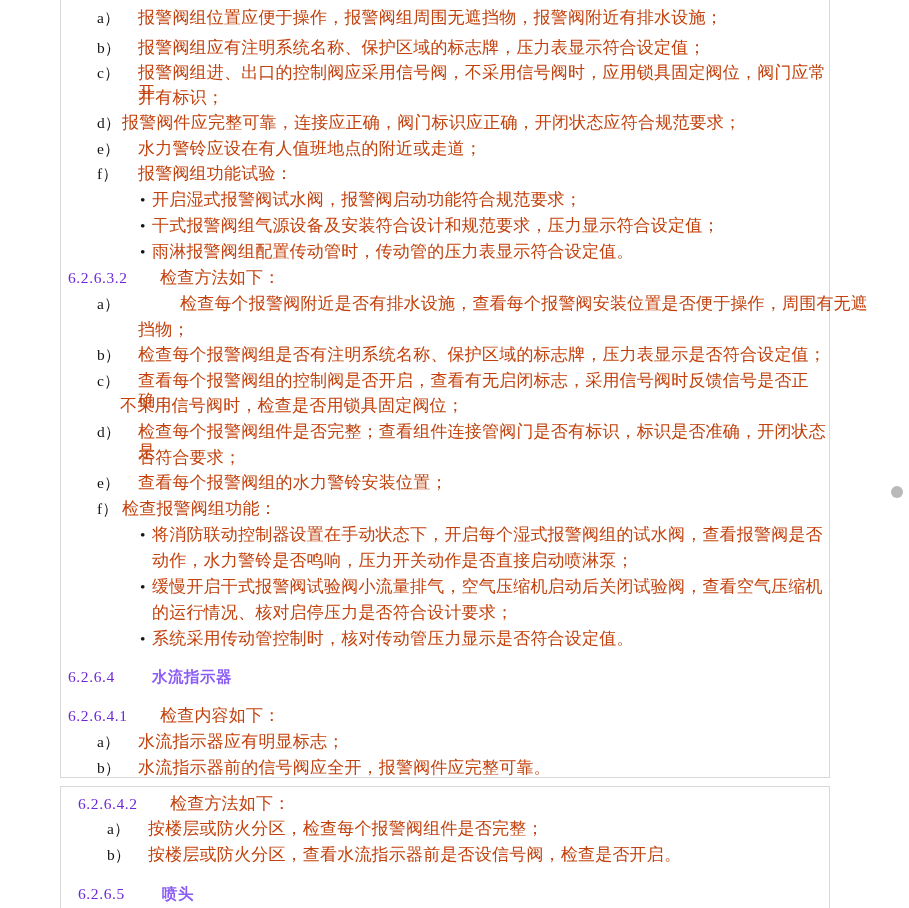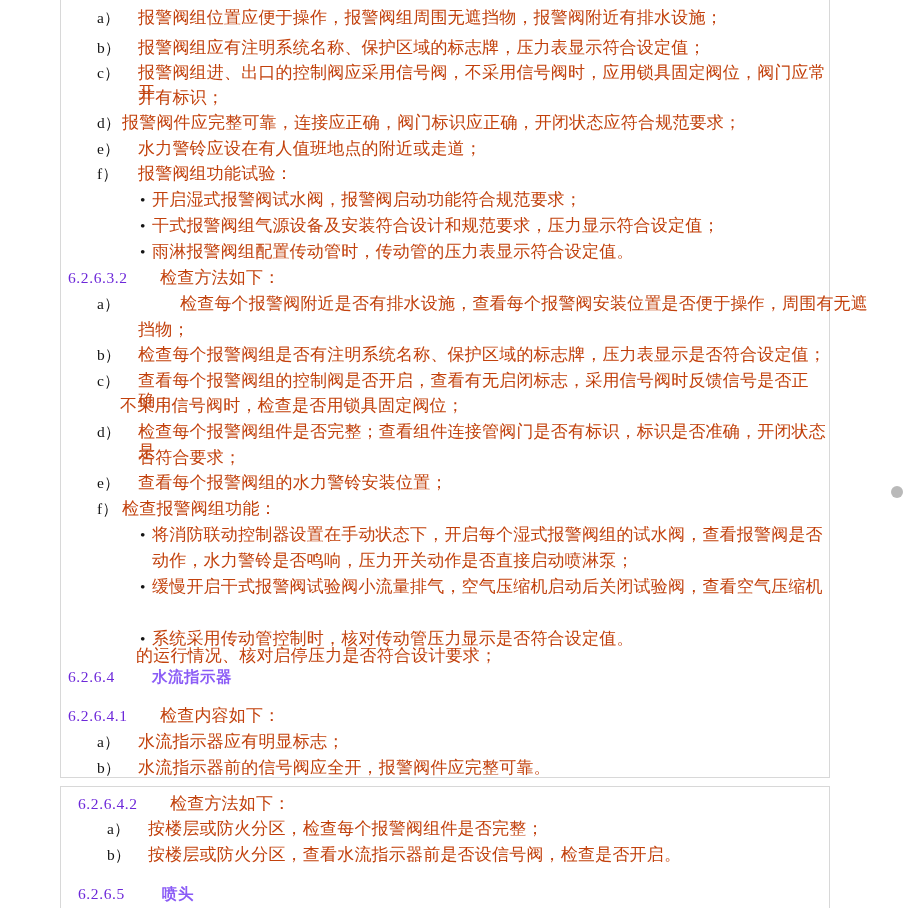--- a/index.html
+++ b/index.html
@@ -149,21 +149,21 @@
       <div class="line" style="left: 138px; top: 448px; max-width: 692px;">否符合要求；</div>
       <div class="marker" style="left: 97px; top: 473px;">e）</div>
       <div class="line" style="left: 138px; top: 473px; max-width: 692px;">查看每个报警阀组的水力警铃安装位置；</div>
       <div class="marker" style="left: 97px; top: 499px;">f）</div>
       <div class="line" style="left: 122px; top: 499px; max-width: 692px;">检查报警阀组功能：</div>
       <div class="bullet" style="left: 140px; top: 525px;">•</div>
       <div class="line" style="left: 152px; top: 525px; max-width: 678px;">将消防联动控制器设置在手动状态下，开启每个湿式报警阀组的试水阀，查看报警阀是否</div>
       <div class="line" style="left: 152px; top: 551px; max-width: 678px;">动作，水力警铃是否鸣响，压力开关动作是否直接启动喷淋泵；</div>
       <div class="bullet" style="left: 140px; top: 577px;">•</div>
       <div class="line" style="left: 152px; top: 577px; max-width: 678px;">缓慢开启干式报警阀试验阀小流量排气，空气压缩机启动后关闭试验阀，查看空气压缩机</div>
-      <div class="line" style="left: 136px; top: 603px; max-width: 678px; margin-top: 43px;">的运行情况、核对启停压力是否符合设计要求；</div>
+      <div class="line" style="left: 152px; top: 603px; max-width: 678px;">的运行情况、核对启停压力是否符合设计要求；</div>
       <div class="bullet" style="left: 140px; top: 629px;">•</div>
       <div class="line" style="left: 152px; top: 629px; max-width: 678px;">系统采用传动管控制时，核对传动管压力显示是否符合设定值。</div>
       <div class="num" style="left: 68px; top: 667px;">6.2.6.4</div>
       <div class="head" style="left: 152px; top: 667px; max-width: 678px;">水流指示器</div>
       <div class="num" style="left: 68px; top: 706px;">6.2.6.4.1</div>
       <div class="line" style="left: 160px; top: 706px; max-width: 670px;">检查内容如下：</div>
       <div class="marker" style="left: 97px; top: 732px;">a）</div>
       <div class="line" style="left: 138px; top: 732px; max-width: 692px;">水流指示器应有明显标志；</div>
       <div class="marker" style="left: 97px; top: 758px;">b）</div>
       <div class="line" style="left: 138px; top: 758px; max-width: 692px;">水流指示器前的信号阀应全开，报警阀件应完整可靠。</div>

